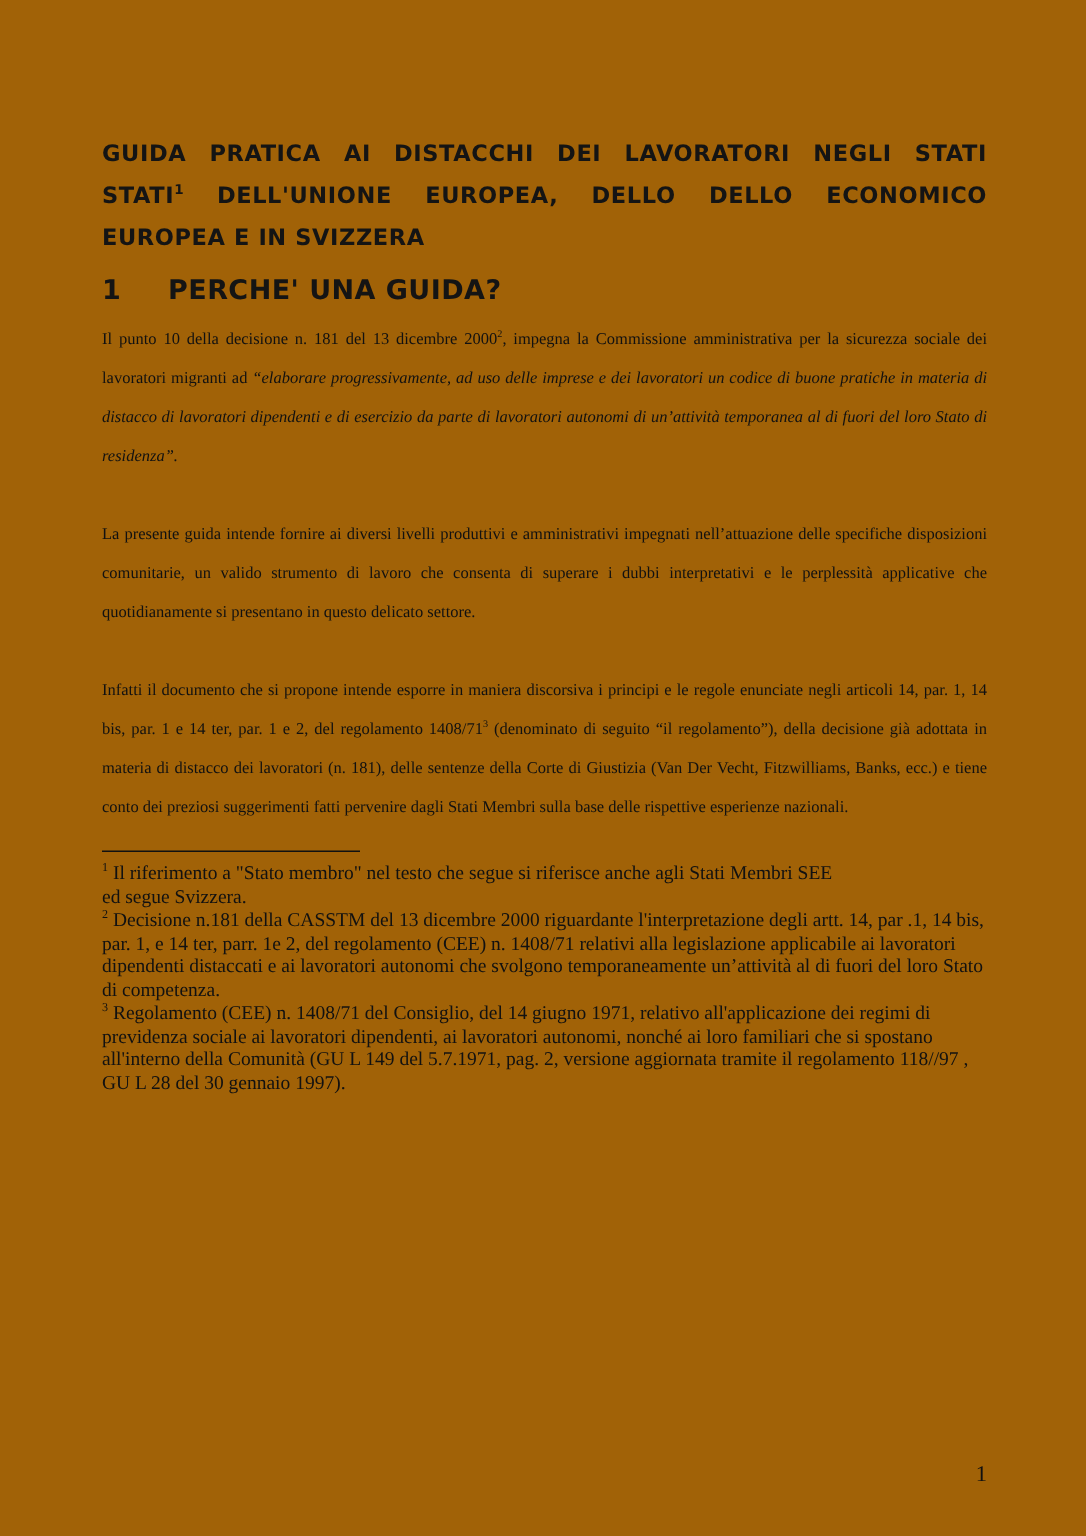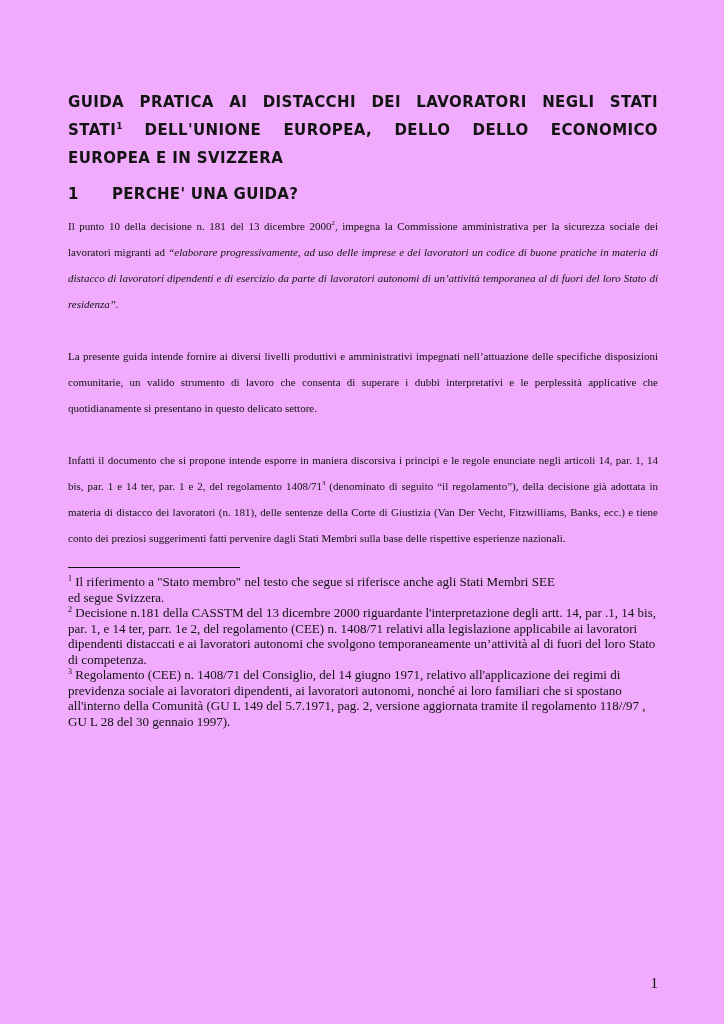--- a/index.html
+++ b/index.html
@@ -1,21 +1,21 @@
 <!DOCTYPE html>
 <html><head>
 <meta charset="utf-8">
 <style>
   * { box-sizing: border-box; }
   html, body { margin: 0; padding: 0; background: #ffffff; }
   .page {
     position: relative;
     width: 724px;
     height: 1024px;
-    background: #f0abfc;
+    background: #a16207;
     color: #111111;
     font-family: "Liberation Serif", serif;
     overflow: hidden;
   }
   .content {
     position: absolute;
     left: 68px;
     right: 66px;
     top: 88px;
   }
@@ -32,21 +32,21 @@
   .title-line.justify {
     white-space: normal;
     text-align: justify;
     text-align-last: justify;
   }
   .doc-title sup { font-size: 9px; letter-spacing: 0; }
   
   .section-heading {
     font-family: "DejaVu Sans", sans-serif;
     font-weight: bold;
-    font-size: 15px;
+    font-size: 18px;
     letter-spacing: 0.3px;
     margin-top: 13px;
     line-height: 18px;
     color: #141414;
   }
   .section-heading .num { display: inline-block; width: 44px; }
   
   .bodytext {
     margin-top: 10px;
     font-size: 11px;

